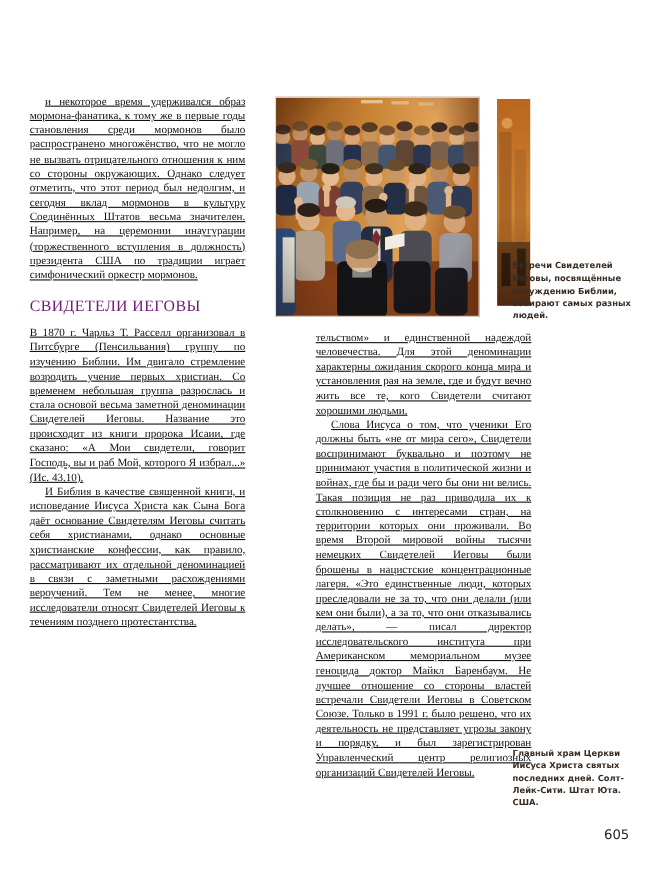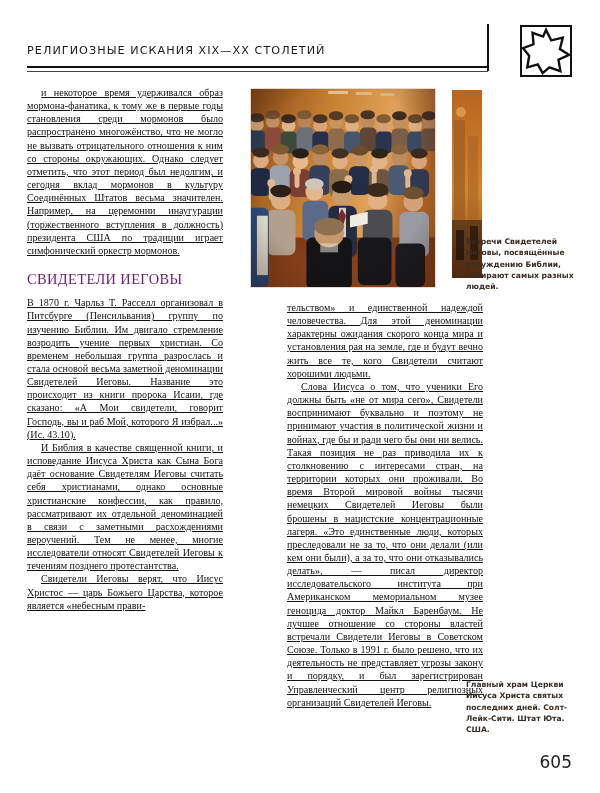--- a/index.html
+++ b/index.html
@@ -144,41 +144,29 @@
   }
   #caption-meeting { left: 466px; top: 236px; }
   #caption-temple  { left: 466px; top: 679px; }
 
   
   .folio {
     position: absolute;
     right: 28px;
     top: 752px;
     font-family: "DejaVu Sans", "Liberation Sans", sans-serif;
-    font-size: 17px;
+    font-size: 12px;
     color: #222222;
   }
 </style>
 </head>
 <body>
 
 <div id="page-root">
 
-  <div class="header-zone">
-    <div class="running-head">РЕЛИГИОЗНЫЕ ИСКАНИЯ XIX—XX СТОЛЕТИЙ</div>
-    <div class="rule-thick"></div>
-    <div class="rule-thin"></div>
-    <div class="rule-riser"></div>
-
-    <div class="star-box">
-      <svg viewBox="0 0 100 100" width="48" height="48" aria-hidden="true">
-        <polygon points="50,6 61,28 85,22 79,46 98,58 76,68 80,92 57,84 43,96 33,78 11,84 15,60 2,44 24,36 22,12 44,20" fill="#ffffff" stroke="#111111" stroke-width="5" stroke-linejoin="miter"></polygon>
-      </svg>
-    </div>
-  </div>
 
   <div class="photo" id="photo-meeting">
     <svg viewBox="0 0 186 200" preserveAspectRatio="none" aria-hidden="true">
       <defs>
         <linearGradient id="wallg" x1="0" y1="0" x2="1" y2="0.3">
           <stop offset="0" stop-color="#8c4a18"></stop>
           <stop offset="0.45" stop-color="#c98434"></stop>
           <stop offset="0.75" stop-color="#e0a25a"></stop>
           <stop offset="1" stop-color="#a85f22"></stop>
         </linearGradient>
@@ -366,21 +354,20 @@
     </svg>
   </div>
 
   <div class="col" id="col-left">
     <p>и некоторое время удерживался образ мормона-фанатика, к тому же в первые годы становления среди мормонов было распространено многожёнство, что не могло не вызвать отрицательного отношения к ним со стороны окружающих. Однако следует отметить, что этот период был недолгим, и сегодня вклад мормонов в культуру Соединённых Штатов весьма значителен. Например, на церемонии инаугурации (торжественного вступления в должность) президента США по традиции играет симфонический оркестр мормонов.</p>
 
     <div class="section-head">СВИДЕТЕЛИ  ИЕГОВЫ</div>
 
     <p class="noindent">В 1870 г. Чарльз Т. Расселл организовал в Питсбурге (Пенсильвания) группу по изучению Библии. Им двигало стремление возродить учение первых христиан. Со временем небольшая группа разрослась и стала основой весьма заметной деноминации Свидетелей Иеговы. Название это происходит из книги пророка Исаии, где сказано: «А Мои свидетели, говорит Господь, вы и раб Мой, которого Я избрал...» (Ис. 43.10).</p>
     <p>И Библия в качестве священной книги, и исповедание Иисуса Христа как Сына Бога даёт основание Свидетелям Иеговы считать себя христианами, однако основные христианские конфессии, как правило, рассматривают их отдельной деноминацией в связи с заметными расхождениями вероучений. Тем не менее, многие исследователи относят Свидетелей Иеговы к течениям позднего протестантства.</p>
-    <p>Свидетели Иеговы верят, что Иисус Христос — царь Божьего Царства, которое является «небесным прави-</p>
   </div>
 
   <div class="col" id="col-right-top">
     <p class="noindent">тельством» и единственной надеждой человечества. Для этой деноминации характерны ожидания скорого конца мира и установления рая на земле, где и будут вечно жить все те, кого Свидетели считают хорошими людьми.</p>
     <p>Слова Иисуса о том, что ученики Его должны быть «не от мира сего», Свидетели воспринимают буквально и поэтому не принимают участия в политической жизни и войнах, где бы и ради чего бы они ни велись. Такая позиция не раз приводила их к столкновению с интересами стран, на территории которых они проживали. Во время Второй мировой войны тысячи немецких Свидетелей Иеговы были брошены в нацистские концентрационные лагеря. «Это единственные люди, которых преследовали не за то, что они делали (или кем они были), а за то, что они отказывались делать», — писал директор исследовательского института при Американском мемориальном музее геноцида доктор Майкл Баренбаум. Не лучшее отношение со стороны властей встречали Свидетели Иеговы в Советском Союзе. Только в 1991 г. было решено, что их деятельность не представляет угрозы закону и порядку, и был зарегистрирован Управленческий центр религиозных организаций Свидетелей Иеговы.</p>
   </div>
 
   <div class="caption" id="caption-meeting">Встречи Свидетелей Иеговы, посвящённые обсуждению Библии, собирают самых разных людей.</div>
 
   <div class="caption" id="caption-temple">Главный храм Церкви Иисуса Христа святых последних дней. Солт-Лейк-Сити. Штат Юта. США.</div>

